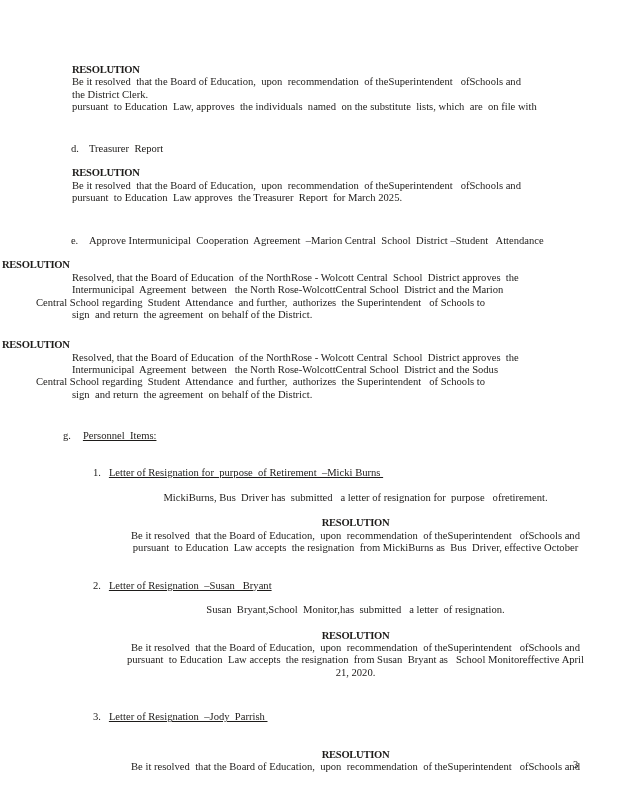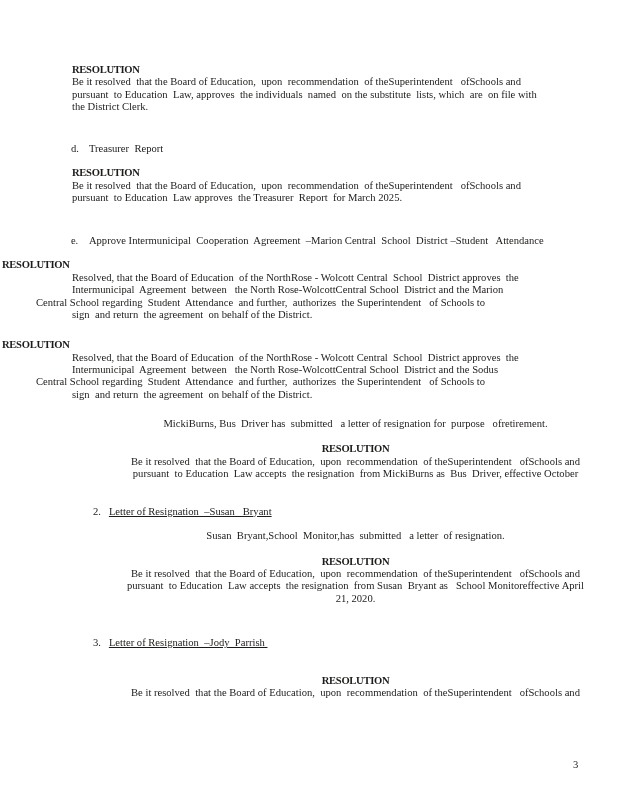--- a/index.html
+++ b/index.html
@@ -46,22 +46,22 @@
   }
 </style>
 </head>
 <body>
 
 <div class="page">
 
   <section>
     <div class="line ml72 res">RESOLUTION</div>
     <div class="line ml72">Be it resolved  that the Board of Education,  upon  recommendation  of theSuperintendent   ofSchools and</div>
+    <div class="line ml72">the District Clerk.</div>
     <div class="line ml72">pursuant  to Education  Law, approves  the individuals  named  on the substitute  lists, which  are  on file with</div>
-    <div class="line ml72">the District Clerk.</div>
   </section>
 
   <section class="mt17">
     <div class="line ml55">
       <span class="letter">d.</span><span>Treasurer  Report</span>
     </div>
     <div class="line ml72 res">RESOLUTION</div>
     <div class="line ml72">Be it resolved  that the Board of Education,  upon  recommendation  of theSuperintendent   ofSchools and</div>
     <div class="line ml72">pursuant  to Education  Law approves  the Treasurer  Report  for March 2025.</div>
   </section>
@@ -79,21 +79,27 @@
 
   <section class="mt18">
     <div class="line ml2 res">RESOLUTION</div>
     <div class="line ml72">Resolved, that the Board of Education  of the NorthRose - Wolcott Central  School  District approves  the</div>
     <div class="line ml72">Intermunicipal  Agreement  between   the North Rose-WolcottCentral School  District and the Sodus</div>
     <div class="line ml36">Central School regarding  Student  Attendance  and further,  authorizes  the Superintendent   of Schools to</div>
     <div class="line ml72">sign  and return  the agreement  on behalf of the District.</div>
   </section>
 
   <section class="mt17">
+    <div class="line ml47">
+      <span class="letter-g">g.</span><span class="u">Personnel  Items:</span>
+    </div>
 
+    <div class="line ml77">
+      <span class="num">1.</span><span class="u">Letter of Resignation for  purpose  of Retirement  –Micki Burns </span>
+    </div>
     <div class="line ml93">MickiBurns, Bus  Driver has  submitted   a letter of resignation for  purpose   ofretirement.</div>
     <div class="line ml93 res mt13">RESOLUTION</div>
     <div class="line ml93">Be it resolved  that the Board of Education,  upon  recommendation  of theSuperintendent   ofSchools and</div>
     <div class="line ml93">pursuant  to Education  Law accepts  the resignation  from MickiBurns as  Bus  Driver, effective October</div>
 
     <div class="line ml77 mt13">
       <span class="num">2.</span><span class="u">Letter of Resignation  –Susan   Bryant</span>
     </div>
     <div class="line ml93">Susan  Bryant,School  Monitor,has  submitted   a letter  of resignation.</div>
     <div class="line ml93 res mt13">RESOLUTION</div>

